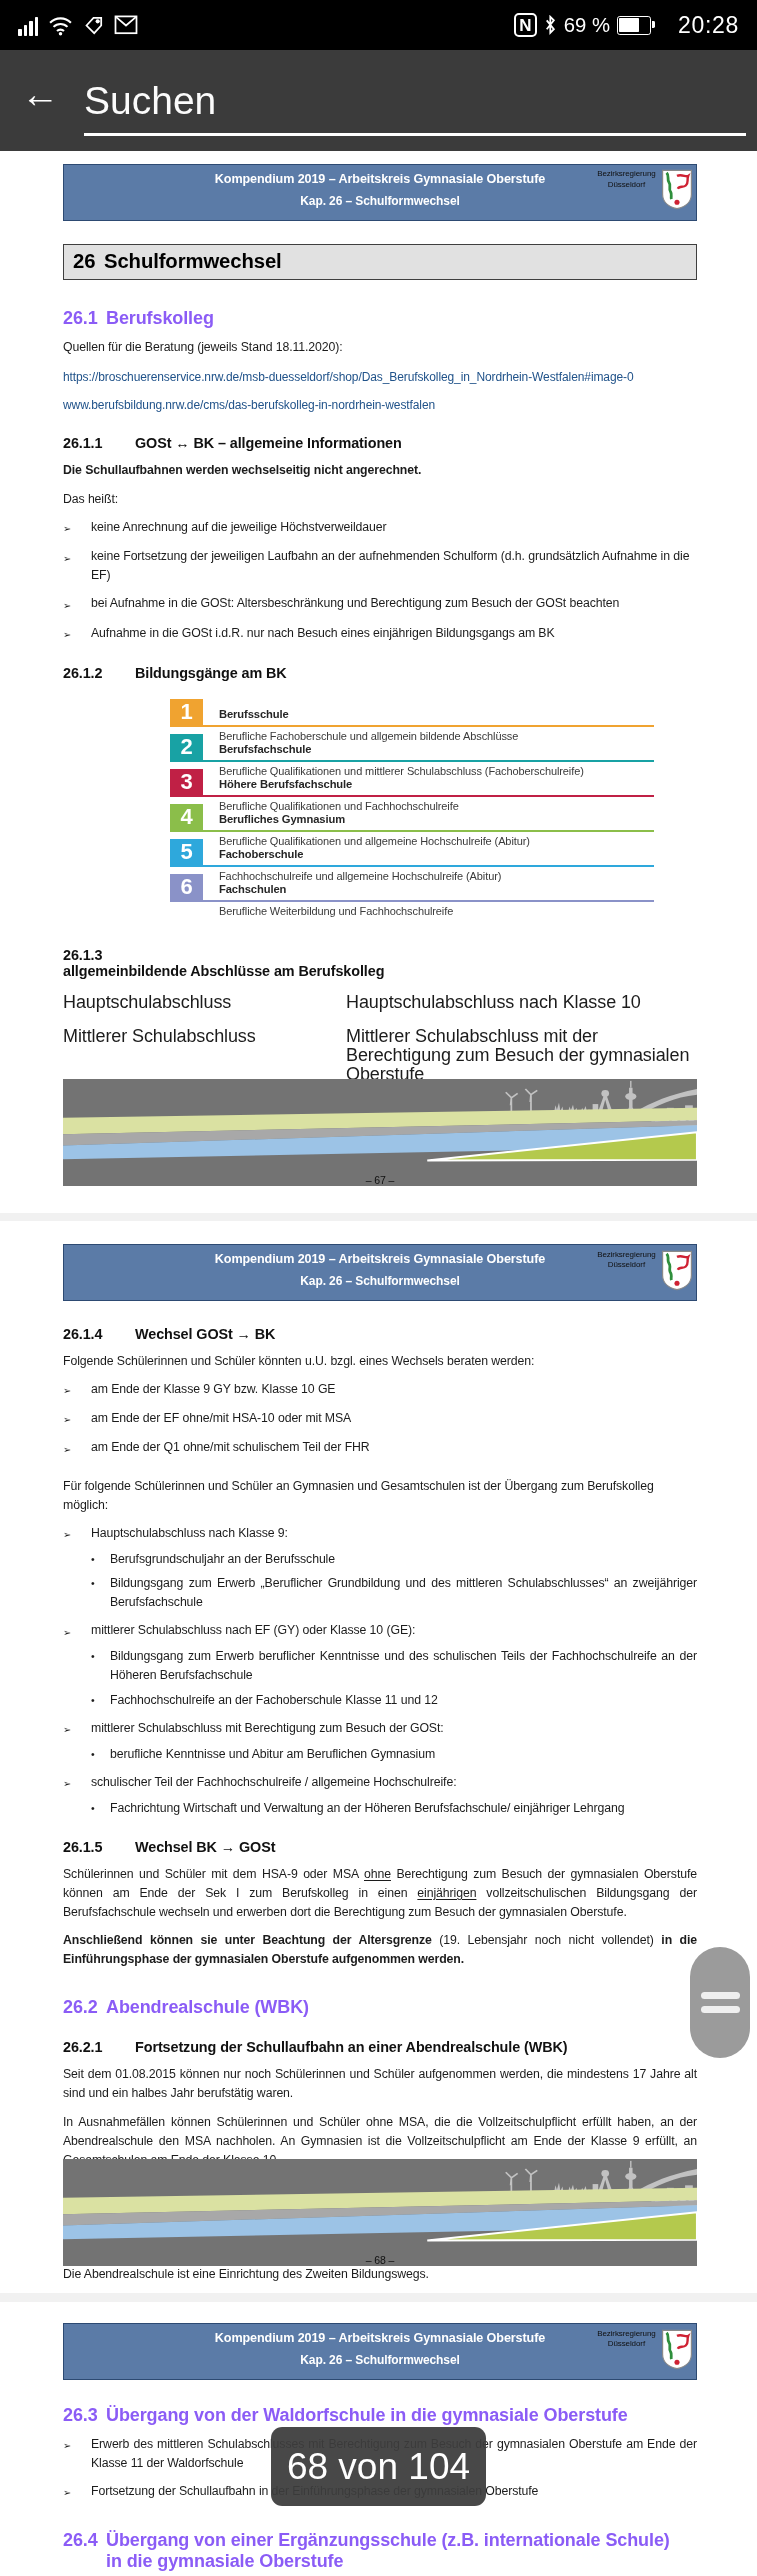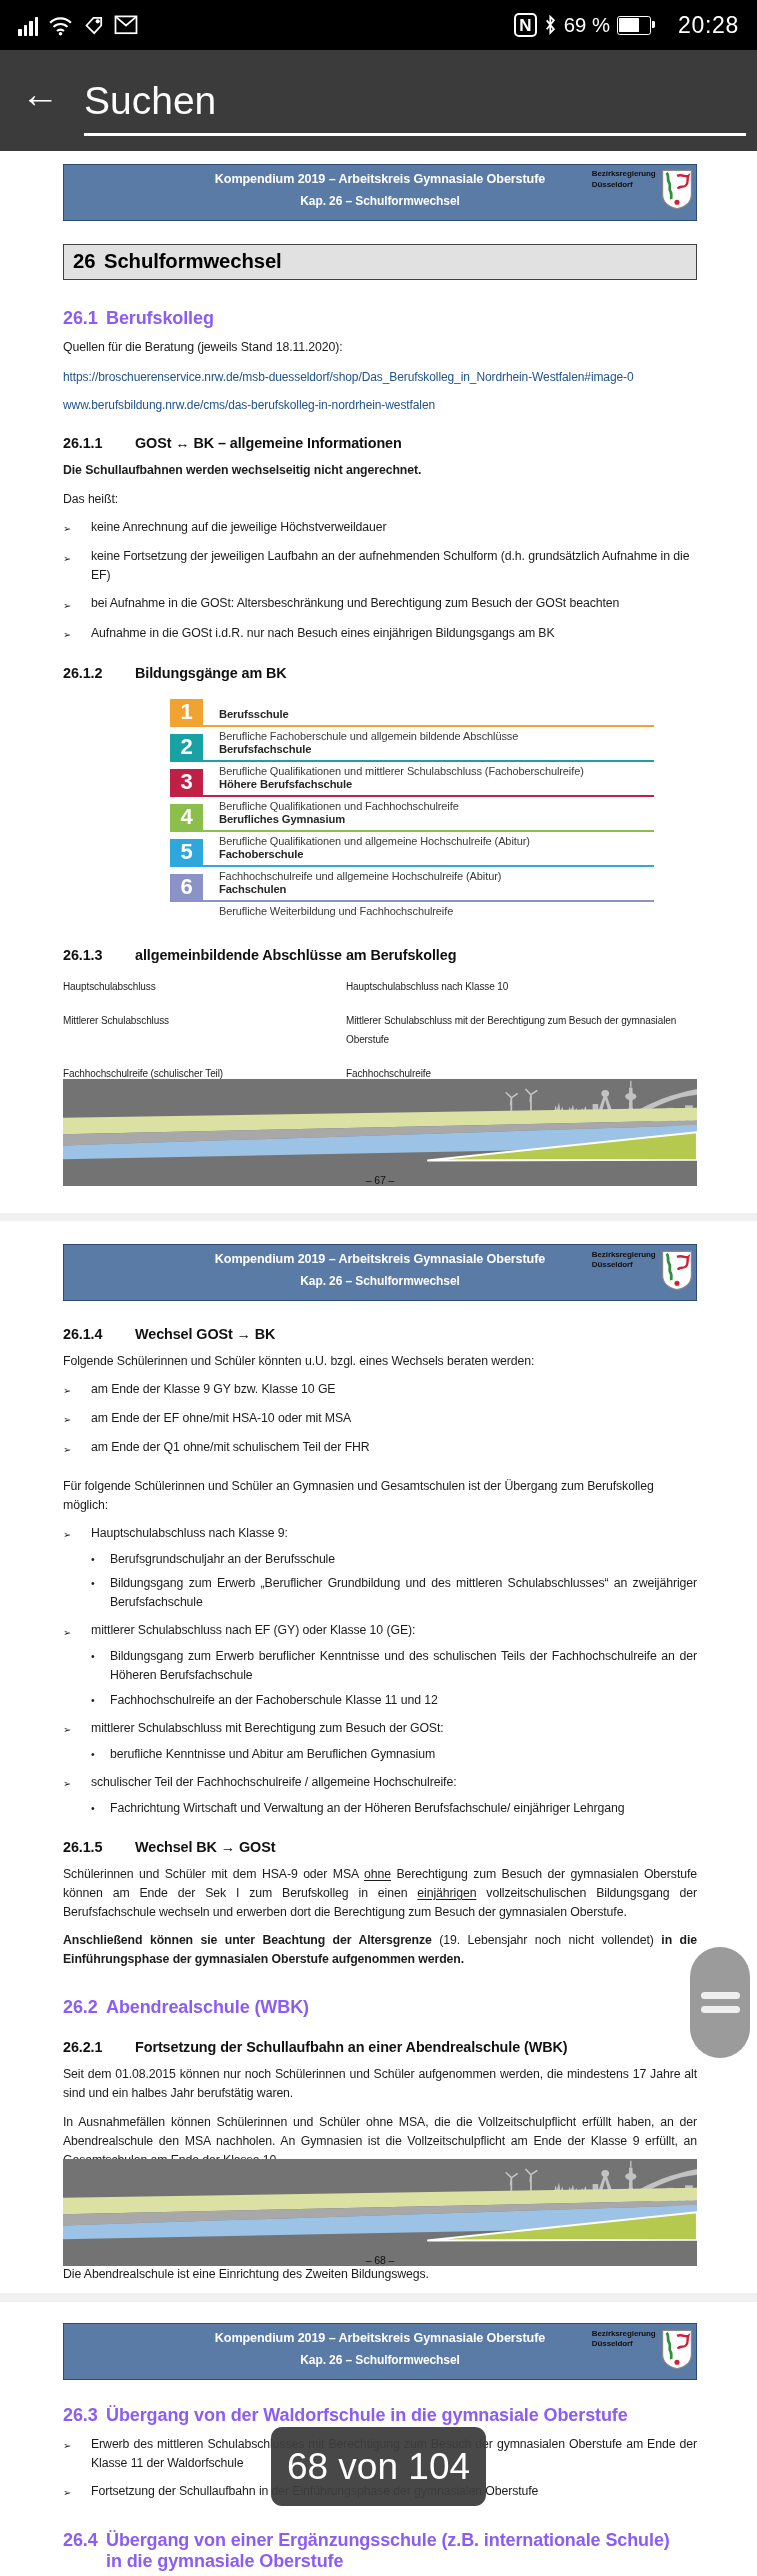--- a/index.html
+++ b/index.html
@@ -25,31 +25,31 @@
   .doc{position:absolute;top:151px;left:0;width:757px;bottom:0;background:#fff;}
   .page{position:relative;background:#fff;overflow:hidden;padding:0 60px 0 63px;box-sizing:border-box;color:#1c1c1c;letter-spacing:-0.1px;}
   .p67{height:1062px;} .p68{height:1072px;} .p69{height:275px;}
   .pagegap{height:8.4px;background:#f1f1f1;}
   
   .dochead{position:relative;margin-top:12.6px;height:55px;background:#5b7ba7;border:1.4px solid #2d4a72;color:#fff;}
   .dh-c{position:absolute;left:0;right:0;top:7.7px;text-align:center;}
   .dh1{font-size:12.6px;font-weight:bold;}
   .dh2{font-size:12px;font-weight:bold;margin-top:7.7px;}
   .brand{position:absolute;right:3.5px;top:2.8px;display:flex;gap:4.9px;align-items:flex-start;}
-  .brand-txt{font-size:8px;font-weight:bold;color:#101010;line-height:1.3;text-align:left;padding-top:2.1px;}
+  .brand-txt{font-size:8px;font-weight:normal;color:#101010;line-height:1.3;text-align:center;padding-top:2.1px;}
   .crest{width:32px;height:45px;}
   
   .chapterbox{margin-top:23px;height:34px;background:#e1e1e1;border:1.4px solid #3f3f3f;display:flex;align-items:center;padding-left:9px;font-size:20.3px;font-weight:bold;color:#000;}
   .chapterbox .cnum{width:31px;flex:none;}
   
   .h2{display:flex;font-size:18px;font-weight:bold;color:#8b5cf6;}
   .h2 .n{width:43px;flex:none;}
   .h3{display:flex;font-size:14.4px;font-weight:bold;color:#111;}
   .h3 .n{width:72px;flex:none;}
-  .mt40{margin-top:28px;} .mt30{margin-top:21px;} .mt26{margin-top:18px;} .mt36{margin-top:25px;}
+  .mt40{margin-top:28px;} .mt30{margin-top:21px;} .mt26{margin-top:18px;flex-direction:column;} .mt36{margin-top:25px;}
   p,.para{font-size:12.3px;line-height:19px;margin:9.8px 0 0;}
   .b{font-weight:bold;} .u{text-decoration:underline;text-decoration-thickness:1.4px;text-underline-offset:2.1px;}
   .plink{font-size:12px;line-height:18px;margin-top:10.5px;color:#21538a;cursor:pointer;}
   
   .ali{display:flex;margin-top:9px;font-size:12.3px;line-height:19px;}
   .ali .amark{width:28px;flex:none;font-size:9.8px;padding-top:1.4px;color:#1c1c1c;}
   .ali .atext{flex:1;}
   .just .atext{text-align:justify;}
   .sli{display:flex;margin:5.6px 0 0 28px;font-size:12.3px;line-height:19px;}
   .sli .dmark{width:19px;flex:none;font-size:10.5px;}
@@ -57,21 +57,21 @@
   
   .bklist{margin:18px 0 0 107px;padding-bottom:19.6px;}
   .bkit{position:relative;height:35px;}
   .bknum{position:absolute;left:0;top:0;width:33px;height:26px;color:#fff;font-size:22px;font-weight:bold;display:flex;align-items:center;justify-content:center;}
   .bkrule{position:absolute;left:0;top:26px;height:2.1px;width:484px;}
   .bktitle{position:absolute;left:49px;top:9px;font-size:11.2px;font-weight:bold;color:#262626;}
   .bkdesc{position:absolute;left:49px;top:31px;font-size:11px;color:#3a3a3a;white-space:nowrap;}
   .c1{background:#f0a330;} .c2{background:#18a2a4;} .c3{background:#c02045;}
   .c4{background:#8bbe4a;} .c5{background:#2ea8dc;} .c6{background:#8a92c8;}
   
-  .absrow{display:flex;margin-top:14.7px;font-size:10px;line-height:19px;}
+  .absrow{display:flex;margin-top:14.7px;font-size:18px;line-height:19px;}
   .absl{width:283px;flex:none;}
   .absr{flex:1;}
   
   .pfoot{position:absolute;left:63px;right:60px;bottom:27px;height:107px;background:#737373;}
   .fart{display:block;width:100%;height:94px;}
   .pnum{position:absolute;left:0;right:0;bottom:0;text-align:center;font-size:10.5px;color:#111;}
   
   .handle{position:absolute;right:7px;top:1947px;width:60px;height:111px;background:#9b9b9b;border-radius:31px;z-index:8;display:flex;flex-direction:column;align-items:center;justify-content:center;gap:6.3px;}
   .handle i{display:block;width:39px;height:7.7px;background:#efefef;border-radius:3.5px;}
   .toast{position:absolute;left:271px;top:2427px;width:215px;height:79px;background:rgba(61,61,61,0.94);border-radius:11.2px;z-index:9;display:flex;align-items:center;justify-content:center;color:#fff;font-size:37px;font-weight:400;}

